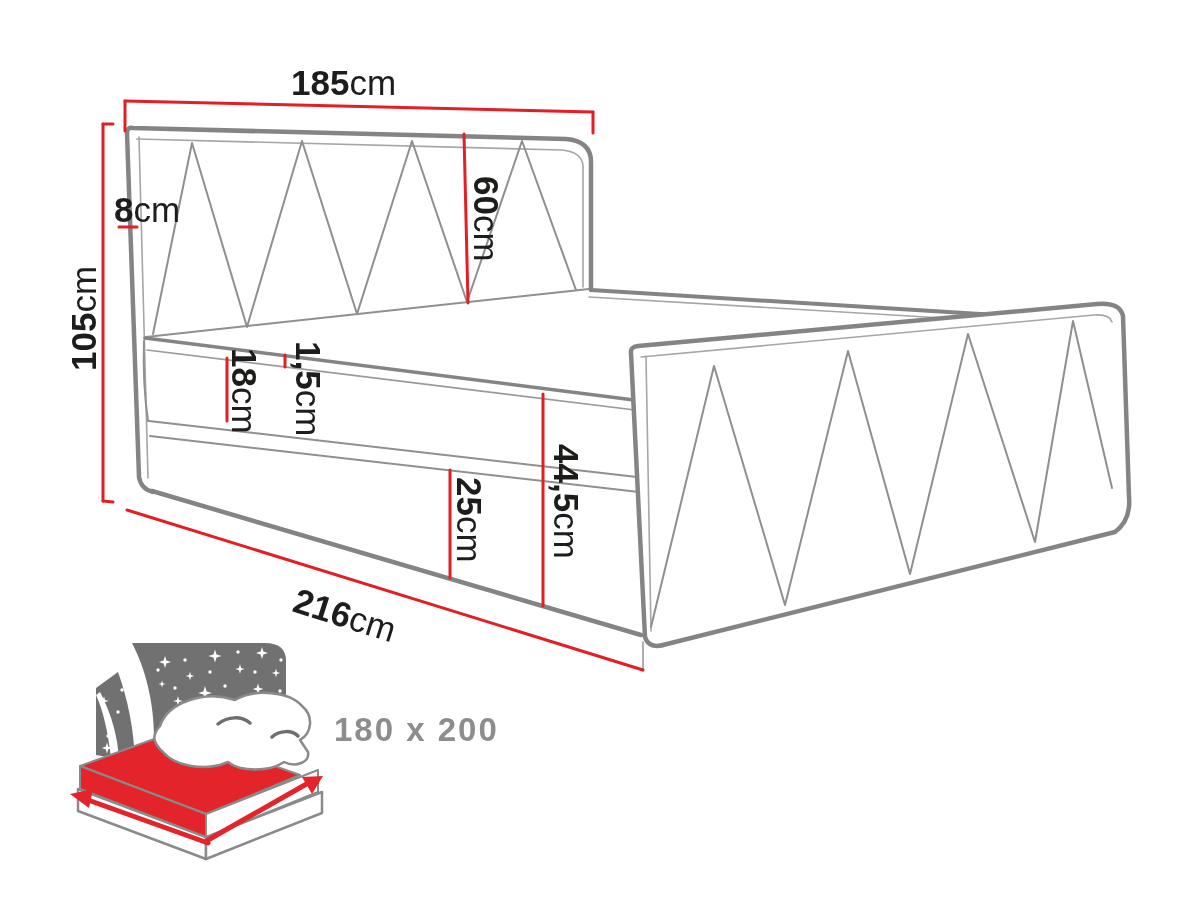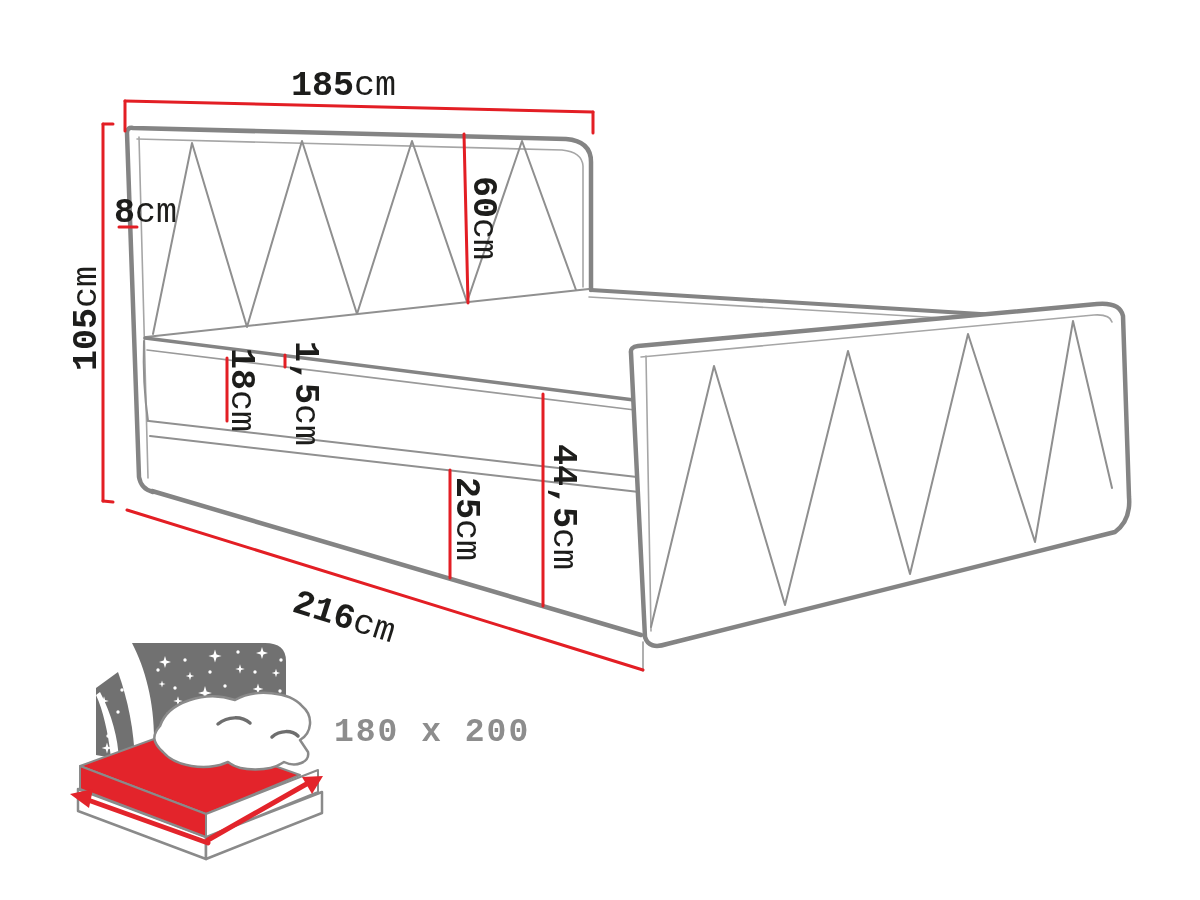--- a/index.html
+++ b/index.html
@@ -1,18 +1,18 @@
 <!DOCTYPE html>
 <html><head>
 <meta charset="utf-8">
 <title>Diagram</title>
 <style>
   html,body{margin:0;padding:0;background:#ffffff;}
   .stage{position:relative;width:1200px;height:900px;background:#ffffff;overflow:hidden;
-         font-family:Liberation Mono, monospace;}
+         font-family:Liberation Sans, sans-serif;}
   svg{position:absolute;left:0;top:0;}
   text{fill:#1d1d1b;}
   .num{font-weight:700;}
   .unit{font-weight:400;}
   .dimtxt{font-size:35px;}
   .sizetxt{font-size:33px;font-weight:600;fill:#8d8d8d;letter-spacing:2px;}
 </style>
 </head>
 <body>
 

